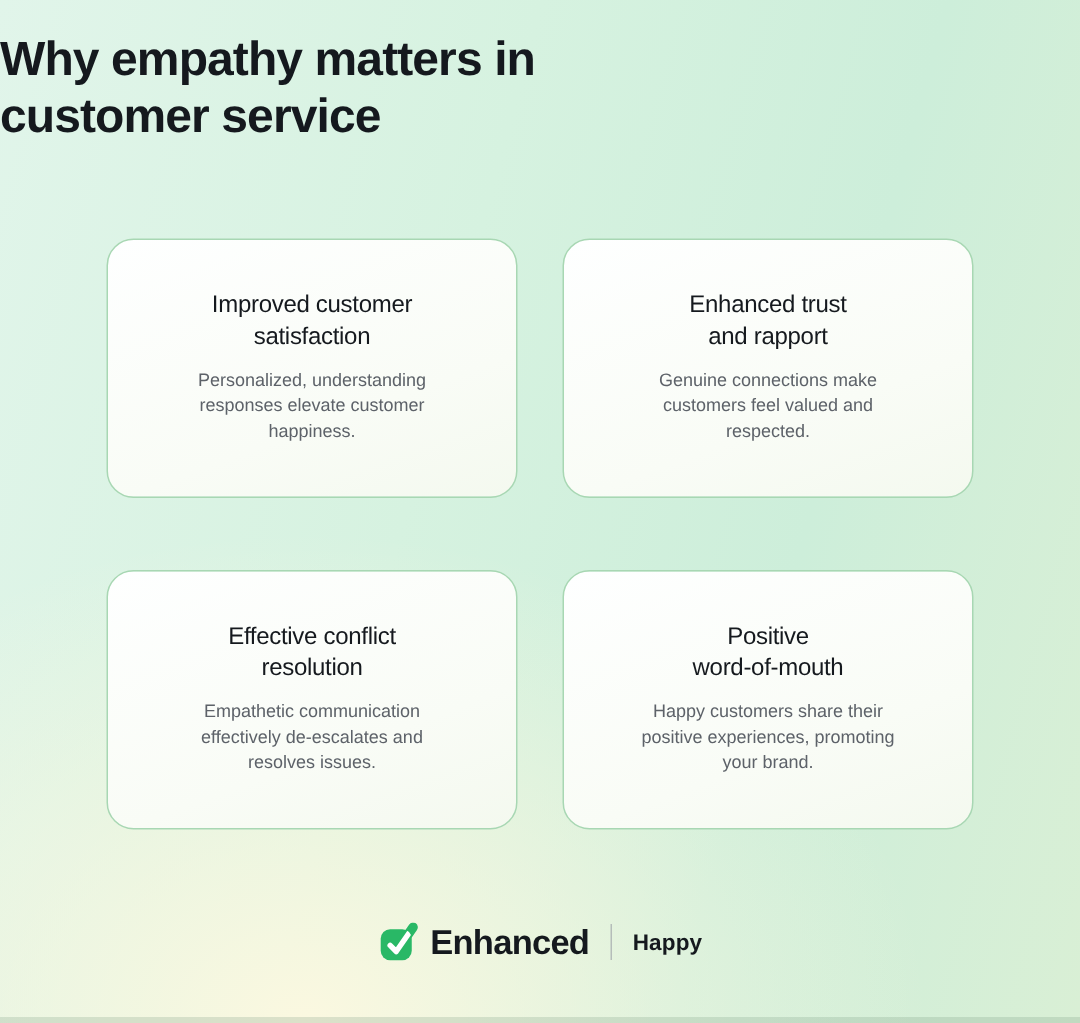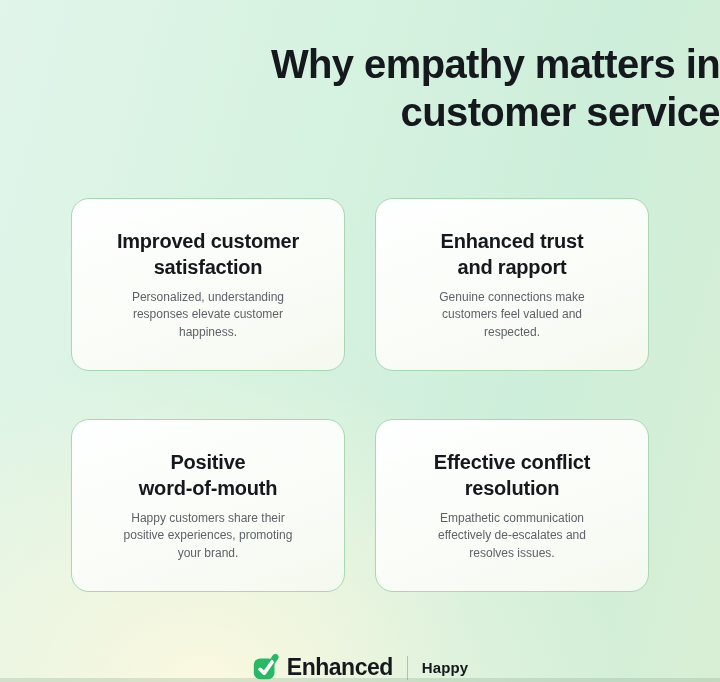--- a/index.html
+++ b/index.html
@@ -20,23 +20,23 @@
     background:
       radial-gradient(58% 48% at 28% 100%, #fbf8e0 0%, rgba(251,248,224,0.0) 100%),
       linear-gradient(105deg, #e1f5ea 0%, #d6f2e0 40%, #cdeeda 70%, #d9efd5 100%);
   }
   .page::after{
     content:"";
     position:absolute;left:0;right:0;bottom:0;height:4px;
     background:rgba(110,145,120,0.22);
   }
   .title{
-    padding-top:40px;
-    text-align:right;
-    font-size:40px;
+    padding-top:20px;
+    text-align:left;
+    font-size:32px;
     line-height:1.2;
     font-weight:800;
     letter-spacing:-0.6px;
     color:var(--heading-color);
     white-space:pre-line;
   }
   .cards-grid{
     margin:62px 71px 0 71px;
     display:grid;
     grid-template-columns:1fr 1fr;
@@ -50,22 +50,22 @@
     background:linear-gradient(160deg,#feffff 0%,#f9fcf6 65%,#f4f9ef 100%);
     display:flex;
     flex-direction:column;
     align-items:center;
     justify-content:center;
     gap:9px;
     padding:10px 18px;
     text-align:center;
   }
   .card-heading{
-    font-size:20px;
-    font-weight:700;
+    font-size:16px;
+    font-weight:400;
     line-height:1.3;
     letter-spacing:-0.2px;
     color:var(--heading-color);
     white-space:pre-line;
   }
   .card-body{
     font-size:12px;
     line-height:1.42;
     color:var(--body-color);
     white-space:pre-line;
@@ -119,32 +119,32 @@
 happiness.</div>
     </div>
     <div class="card">
       <div class="card-heading">Enhanced trust
 and rapport</div>
       <div class="card-body">Genuine connections make
 customers feel valued and
 respected.</div>
     </div>
     <div class="card">
+      <div class="card-heading">Effective conflict
+resolution</div>
+      <div class="card-body">Empathetic communication
+effectively de-escalates and
+resolves issues.</div>
+    </div>
+    <div class="card">
       <div class="card-heading">Positive
 word-of-mouth</div>
       <div class="card-body">Happy customers share their
 positive experiences, promoting
 your brand.</div>
-    </div>
-    <div class="card">
-      <div class="card-heading">Effective conflict
-resolution</div>
-      <div class="card-body">Empathetic communication
-effectively de-escalates and
-resolves issues.</div>
     </div>
   </div>
 
   <div class="footer">
     <span class="brand-icon">
       <svg viewBox="0 0 30 30" aria-hidden="true">
         <defs>
           <clipPath id="hd-clip">
               <rect x="2" y="5" width="23" height="23" rx="7"></rect>
             </clipPath>

